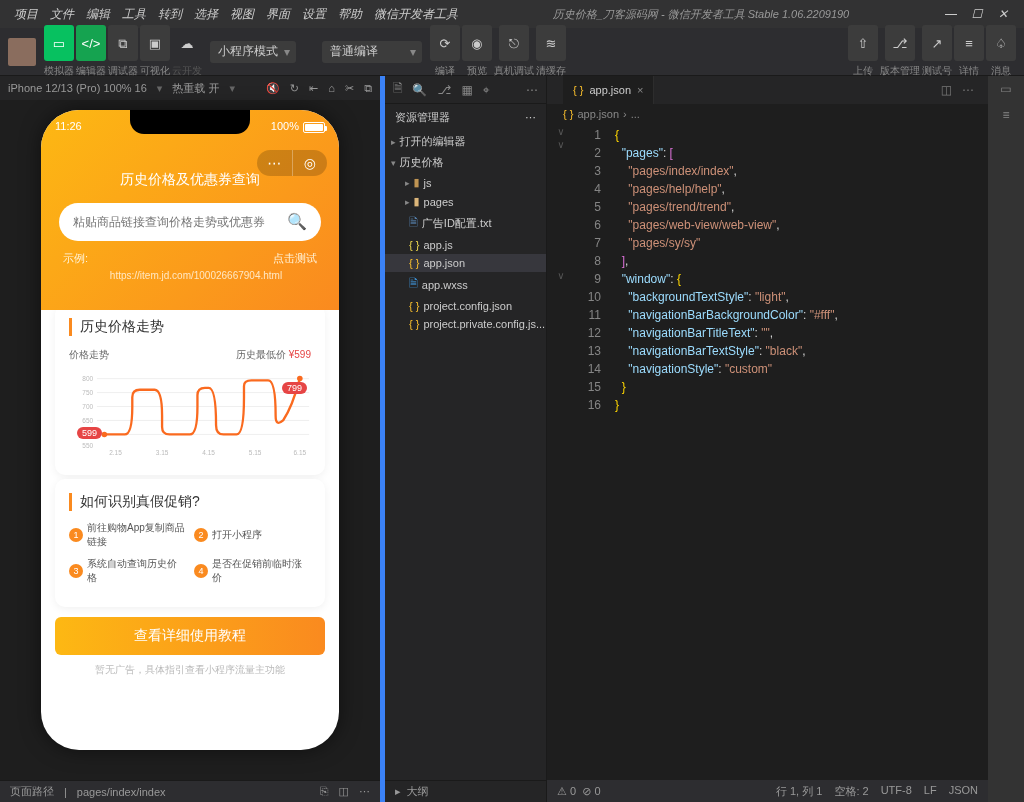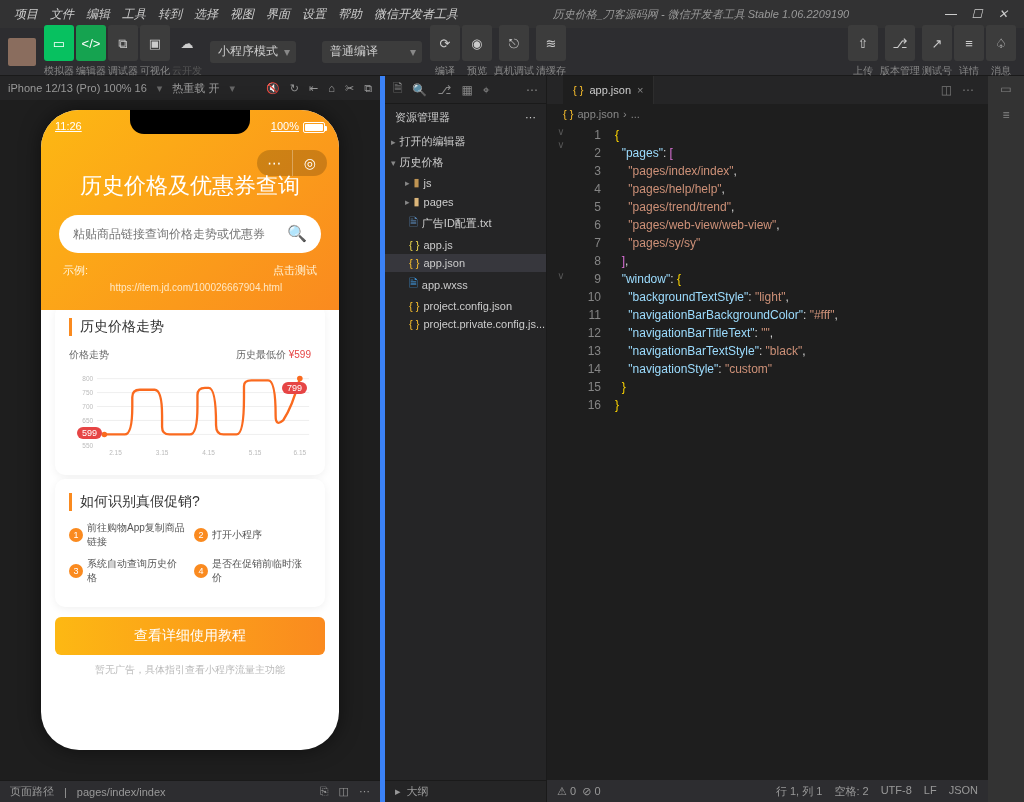--- a/index.html
+++ b/index.html
@@ -22,28 +22,28 @@
 .toolbar-spacer { flex: 1; }
 .labeled { display: flex; flex-direction: column; align-items: center; gap: 2px; }
 .main { flex: 1; display: flex; min-height: 0; }
 .sim-col { width: 385px; background: #252526; display: flex; flex-direction: column; border-right: 5px solid #3b82f6; }
 .sim-statusbar { height: 24px; display: flex; align-items: center; padding: 0 8px; gap: 10px; color: #999; font-size: 11px; }
 .sim-statusbar .icon-btn { cursor: pointer; }
 .sim-area { flex: 1; display: flex; align-items: flex-start; justify-content: center; padding-top: 10px; background: #1e1e1e; }
 .phone { width: 298px; height: 640px; background: #fff; border-radius: 38px; overflow: hidden; position: relative; box-shadow: 0 0 20px rgba(0,0,0,.5); }
 .phone-header { height: 200px; background: linear-gradient(135deg, #fdb813, #fa8a1f); color: #fff; position: relative; }
 .notch { position: absolute; top: 0; left: 50%; transform: translateX(-50%); width: 120px; height: 24px; background: #000; border-radius: 0 0 14px 14px; }
-.status-row { display: flex; justify-content: space-between; padding: 10px 14px 0; font-size: 11px; font-weight: 500; text-decoration: underline; }
+.status-row { display: flex; justify-content: space-between; padding: 10px 14px 0; font-size: 11px; font-weight: 500; }
 .battery-icon { width: 22px; height: 11px; border: 1px solid #fff; border-radius: 2px; display: inline-block; position: relative; vertical-align: middle; margin-left: 4px; }
 .battery-icon::after { content: ""; position: absolute; right: -3px; top: 3px; width: 2px; height: 5px; background: #fff; border-radius: 0 1px 1px 0; }
 .battery-icon::before { content: ""; position: absolute; left: 1px; top: 1px; width: 18px; height: 7px; background: #fff; border-radius: 1px; }
 .capsule { position: absolute; top: 40px; right: 12px; display: flex; background: rgba(0,0,0,.18); border-radius: 14px; height: 26px; width: 70px; }
 .capsule span { flex: 1; text-align: center; line-height: 26px; font-size: 14px; }
 .capsule span:first-child { border-right: 1px solid rgba(255,255,255,.3); }
-.search-title { text-align: center; font-size: 22px; font-weight: 500; margin-top: 38px; }
+.search-title { text-align: center; font-size: 14px; font-weight: 500; margin-top: 38px; }
 .search-box { margin: 14px 18px 0; background: #fff; border-radius: 22px; height: 38px; display: flex; align-items: center; padding: 0 14px; }
 .search-box input { border: none; outline: none; flex: 1; font-size: 12px; color: #333; }
 .search-box .search-ic { color: #fa8a1f; font-size: 16px; }
 .example-row { display: flex; justify-content: space-between; padding: 10px 22px 0; font-size: 11px; color: #fff3d9; }
 .example-url { text-align: center; font-size: 10px; color: #ffe7c2; margin-top: 4px; margin-left: 12px; }
 .card { margin: -6px 14px 10px; background: #fff; border-radius: 10px; padding: 14px; box-shadow: 0 2px 8px rgba(0,0,0,.06); }
 .card-title { border-left: 3px solid #fa8a1f; padding-left: 8px; font-size: 14px; font-weight: 500; color: #333; }
 .chart-head { display: flex; justify-content: space-between; margin: 12px 0 4px; font-size: 10px; color: #666; }
 .chart-head .price { color: #e64545; }
 .mini-chart { height: 95px; position: relative; }

